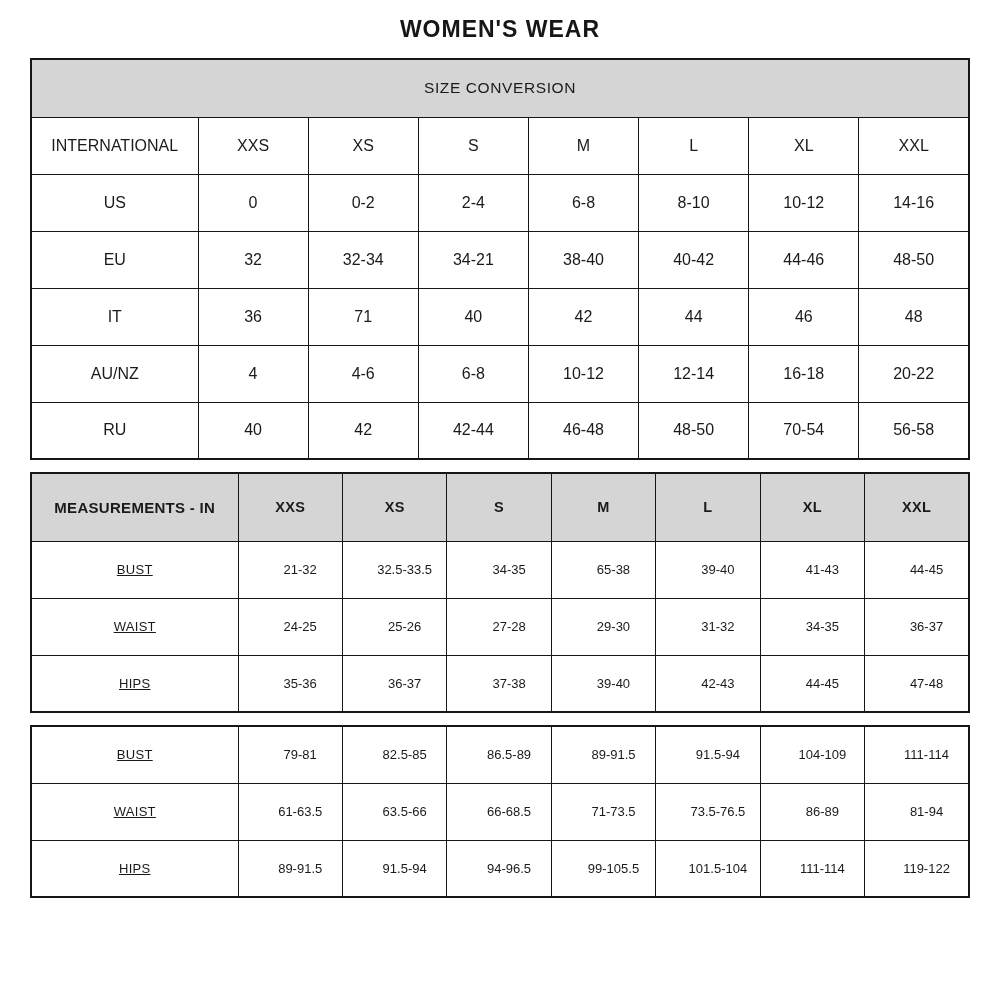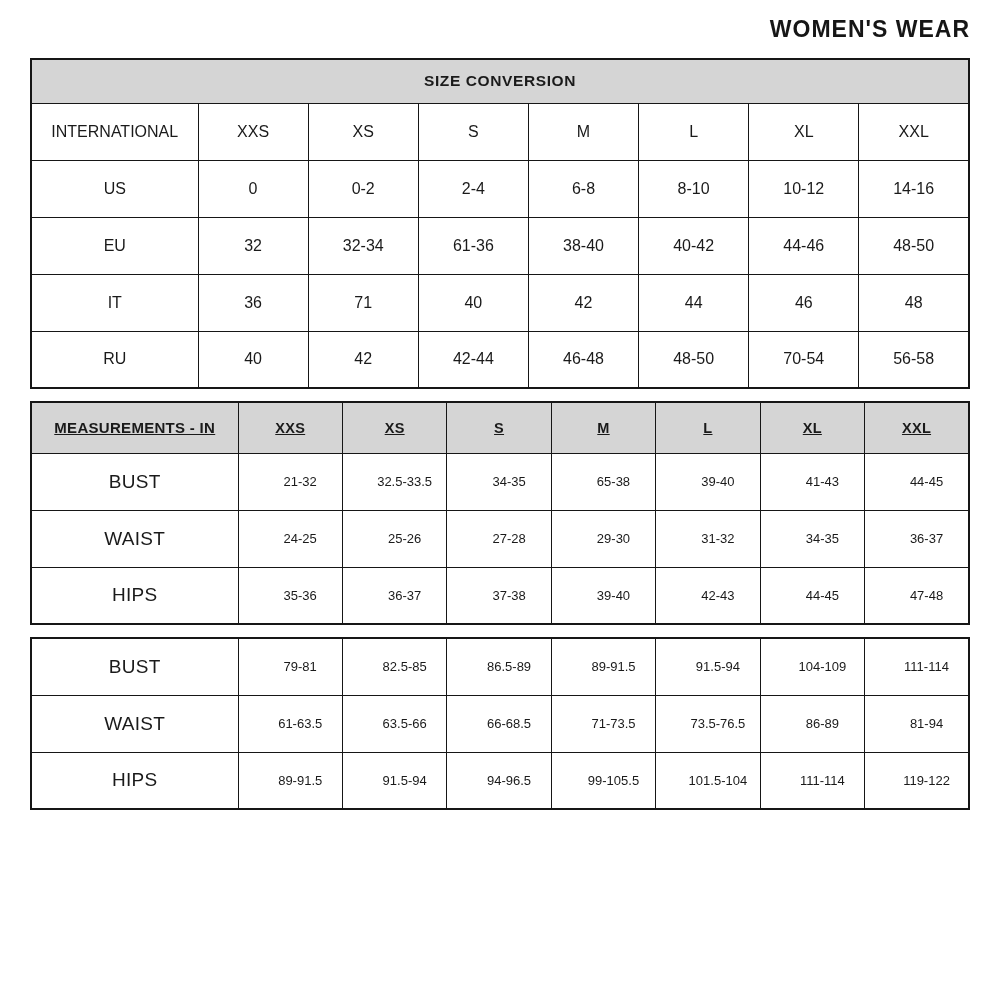--- a/index.html
+++ b/index.html
@@ -8,21 +8,21 @@
     background: #ffffff;
     font-family: "Liberation Sans", sans-serif;
     color: #1a1a1a;
   }
   .page {
     width: 1000px;
     height: 1000px;
     padding: 12px 30px 0 30px;
   }
   .page-title {
-    text-align: right;
+    text-align: center;
     font-size: 23px;
     font-weight: bold;
     letter-spacing: 1px;
     margin: 4px 0 15px 0;
     color: #161616;
   }
   table.tbl {
     width: 940px;
     border-collapse: collapse;
     table-layout: fixed;
@@ -31,43 +31,42 @@
   }
   table.tbl td {
     border: 1.5px solid #161616;
     text-align: center;
     vertical-align: middle;
     overflow: hidden;
     white-space: nowrap;
   }
   
   td.title-cell {
-    height: 44px;
+    height: 58px;
+    background: #d5d5d5;
+    font-weight: normal;
+    font-size: 15.5px;
+    letter-spacing: 0.6px;
+  }
+  
+  tr.header-row td {
+    height: 68px;
     background: #d5d5d5;
     font-weight: bold;
-    font-size: 15.5px;
-    letter-spacing: 0.6px;
-  }
-  
-  tr.header-row td {
-    height: 51px;
-    background: #d5d5d5;
-    font-weight: bold;
-    text-decoration: underline;
   }
   td.header-label { font-size: 15px; letter-spacing: 0.3px; }
   td.header-size  { font-size: 14.5px; letter-spacing: 0.3px; }
   
   table.t-size td.row-label,
   table.t-size td.cell {
     height: 57px;
     font-size: 16px;
   }
   
-  table.t-meas td.row-label { height: 57px; font-size: 19px; letter-spacing: 0.3px; }
+  table.t-meas td.row-label { height: 57px; font-size: 13px; letter-spacing: 0.3px; text-decoration: underline; }
   table.t-meas td.cell      { height: 57px; font-size: 13px; padding-left: 20px; }
 </style>
 </head>
 <body>
 
 <div class="page">
 
   <h1 class="page-title">WOMEN'S WEAR</h1>
 
   <table class="tbl t-size">
@@ -96,35 +95,45 @@
           <td class="cell">2-4</td>
           <td class="cell">6-8</td>
           <td class="cell">8-10</td>
           <td class="cell">10-12</td>
           <td class="cell">14-16</td>
         </tr>
         <tr>
           <td class="row-label">EU</td>
           <td class="cell">32</td>
           <td class="cell">32-34</td>
-          <td class="cell">61-36</td>
+          <td class="cell">34-21</td>
           <td class="cell">38-40</td>
           <td class="cell">40-42</td>
           <td class="cell">44-46</td>
           <td class="cell">48-50</td>
         </tr>
         <tr>
           <td class="row-label">IT</td>
           <td class="cell">36</td>
           <td class="cell">71</td>
           <td class="cell">40</td>
           <td class="cell">42</td>
           <td class="cell">44</td>
           <td class="cell">46</td>
           <td class="cell">48</td>
+        </tr>
+        <tr>
+          <td class="row-label">AU/NZ</td>
+          <td class="cell">4</td>
+          <td class="cell">4-6</td>
+          <td class="cell">6-8</td>
+          <td class="cell">10-12</td>
+          <td class="cell">12-14</td>
+          <td class="cell">16-18</td>
+          <td class="cell">20-22</td>
         </tr>
         <tr>
           <td class="row-label">RU</td>
           <td class="cell">40</td>
           <td class="cell">42</td>
           <td class="cell">42-44</td>
           <td class="cell">46-48</td>
           <td class="cell">48-50</td>
           <td class="cell">70-54</td>
           <td class="cell">56-58</td>

